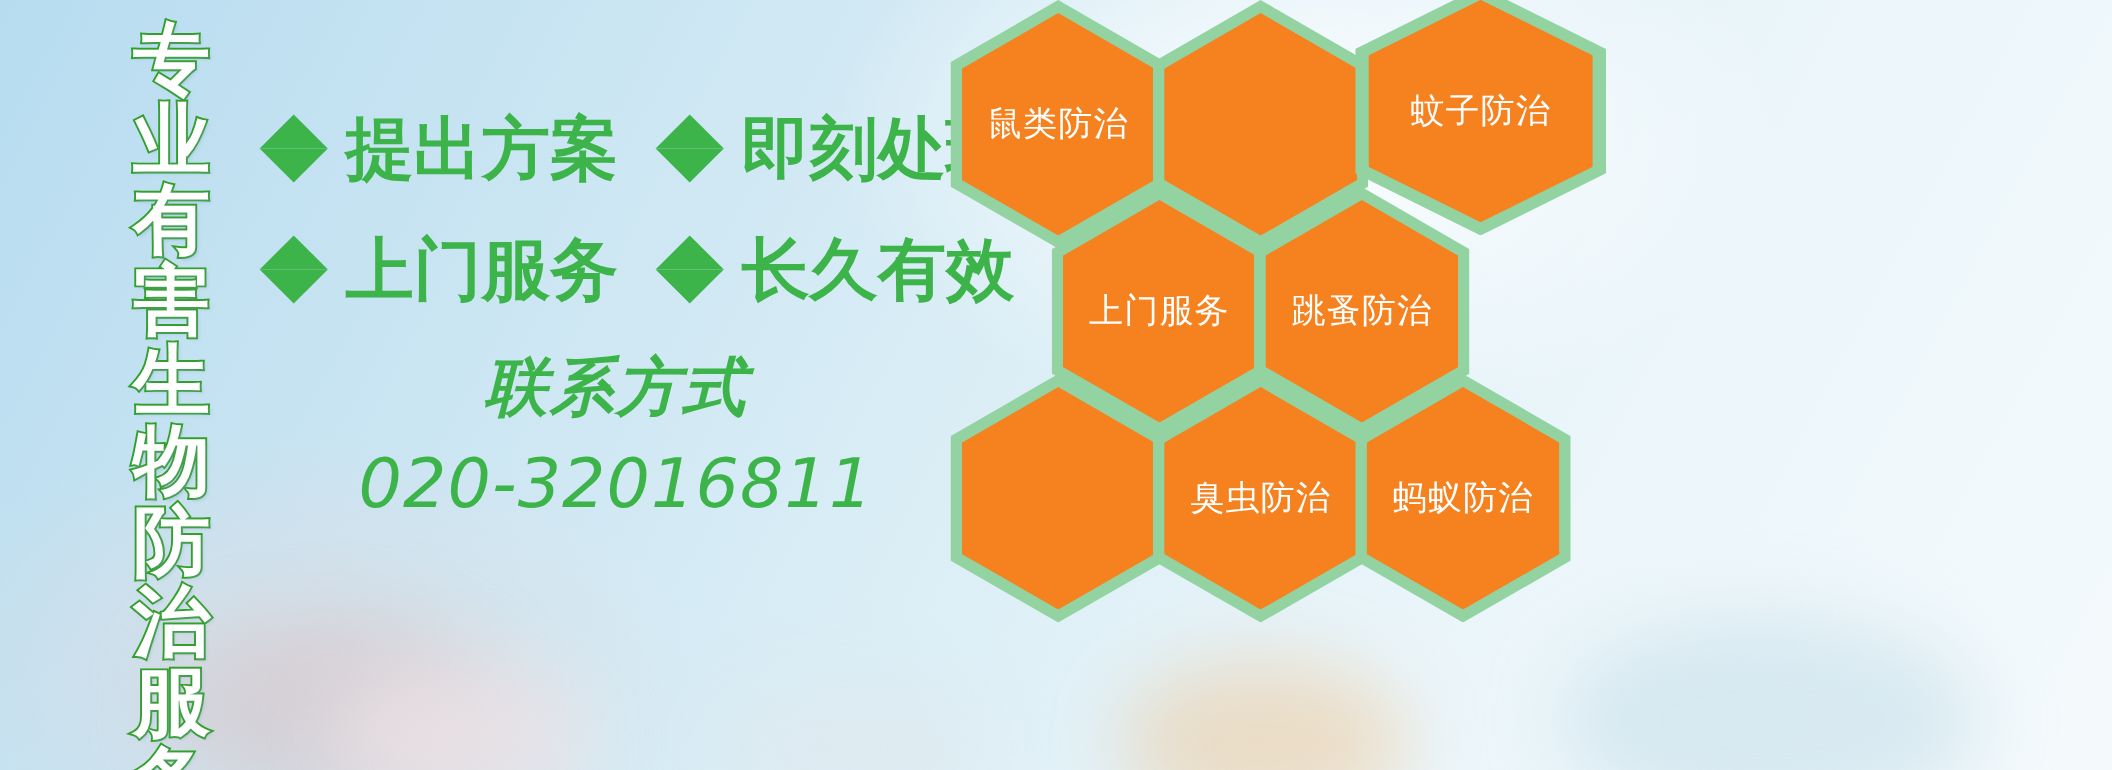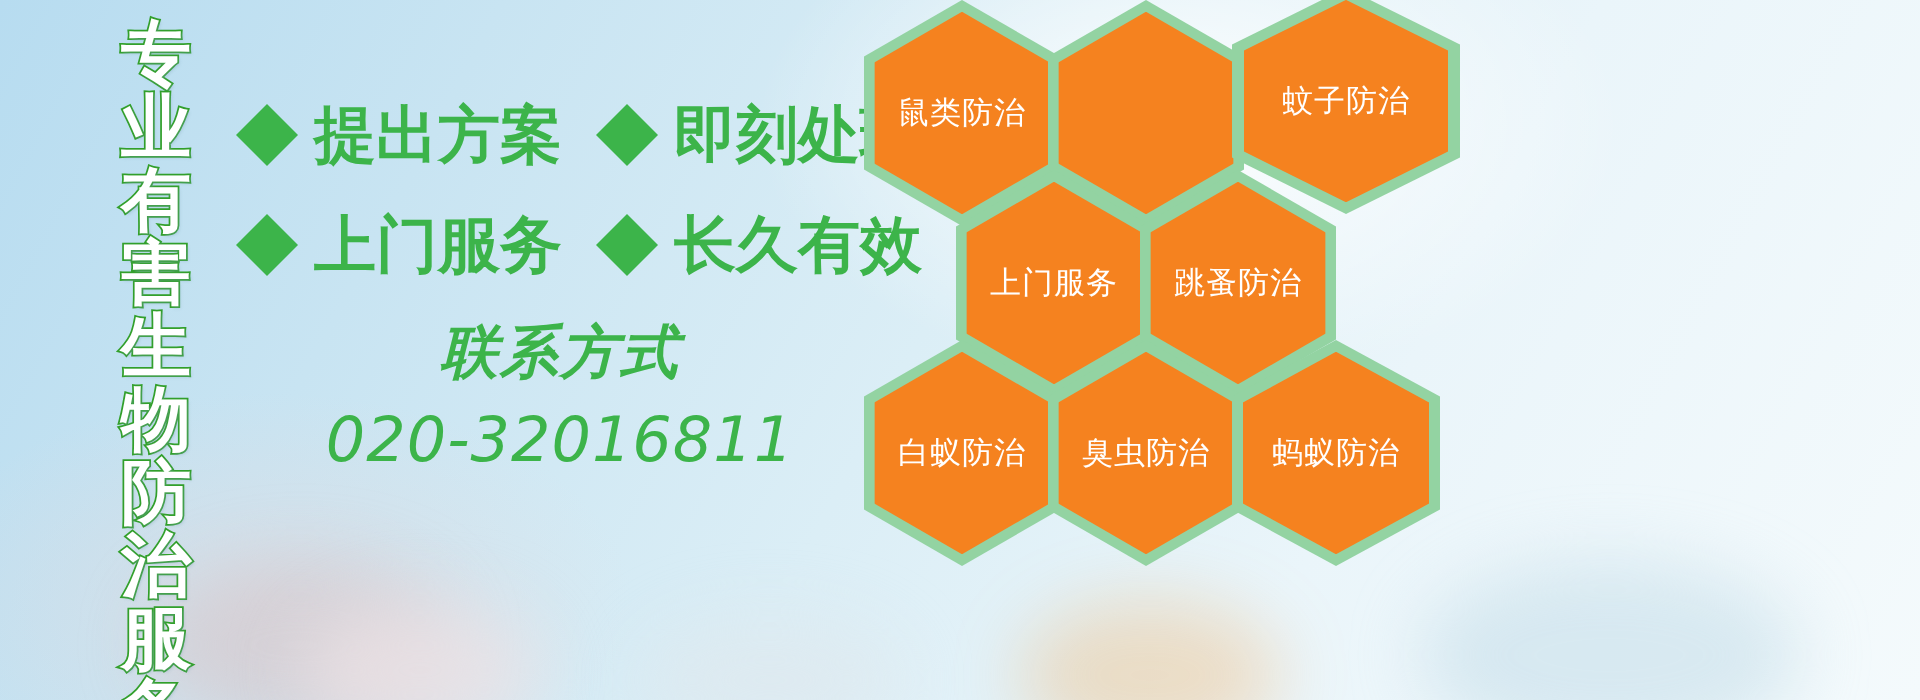--- a/index.html
+++ b/index.html
@@ -248,30 +248,29 @@
 
     <div class="hex-cell" style="left:282px; top:186px;">
       <div class="hex-outer"></div>
       <div class="hex-inner"></div>
       <div class="hex-label">跳蚤防治</div>
     </div>
 
     <div class="hex-cell" style="left:6px;   top:356px;">
       <div class="hex-outer"></div>
       <div class="hex-inner"></div>
-      <div class="hex-label">白蚁防治</div>
     </div>
 
     <div class="hex-cell" style="left:190px; top:356px;">
       <div class="hex-outer"></div>
       <div class="hex-inner"></div>
       <div class="hex-label">臭虫防治</div>
     </div>
 
-    <div class="hex-cell" style="left:374px; top:356px;padding-left:12px;">
+    <div class="hex-cell" style="left:374px; top:356px;">
       <div class="hex-outer"></div>
       <div class="hex-inner"></div>
       <div class="hex-label">蚂蚁防治</div>
     </div>
 
   </div>
 
 </div>
 
 </body></html>

